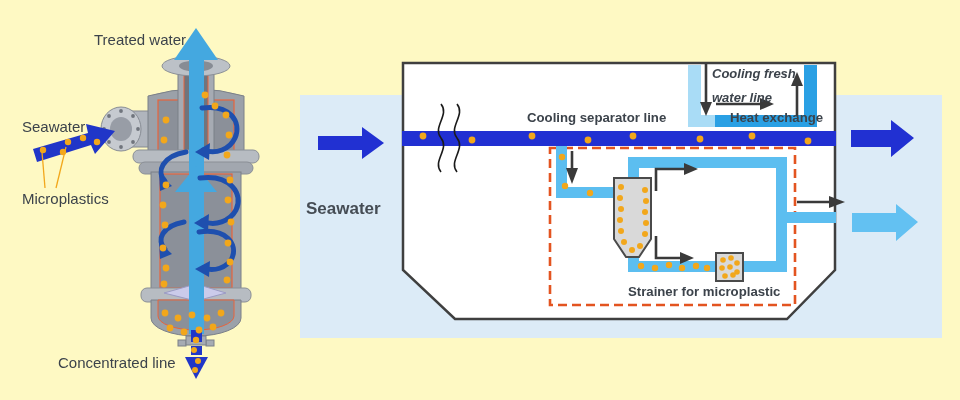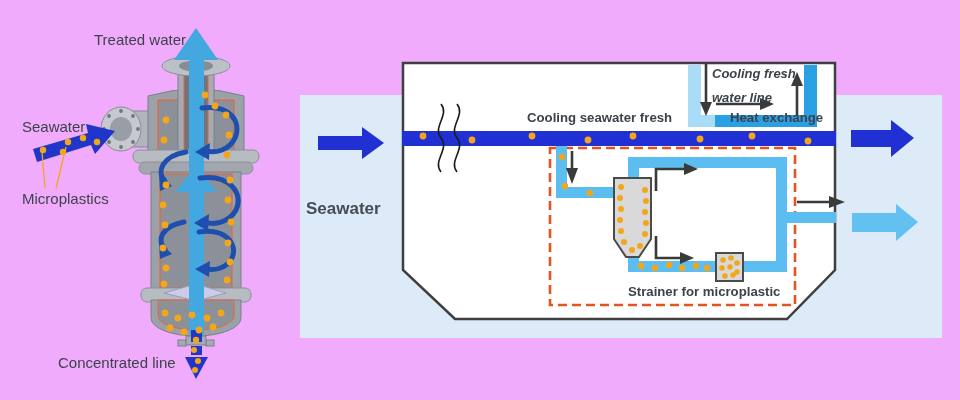--- a/index.html
+++ b/index.html
@@ -1,16 +1,16 @@
 <!DOCTYPE html>
 <html><head>
 <meta charset="utf-8">
 <style>
   html,body{margin:0;padding:0;background:#ffffff;}
-  .stage{position:relative;width:960px;height:400px;background:#f0abfc;overflow:hidden;
+  .stage{position:relative;width:960px;height:400px;background:#fef9c3;overflow:hidden;
          font-family:"Liberation Sans", sans-serif;}
   .stage svg{position:absolute;left:0;top:0;}
   .lbl{position:absolute;color:#3c434b;font-size:15px;line-height:1.1;white-space:nowrap;}
   .lbl-bold{font-weight:bold;font-size:13.2px;}
   .lbl-sea{font-weight:bold;font-size:17px;color:#454c54;}
   .lbl-wrap{white-space:normal;line-height:24px;font-style:italic;}
 </style>
 </head>
 <body>
 
@@ -243,18 +243,18 @@
     </g>
   </g>
 </svg>
 
 <div class="lbl" style="left:94px;top:32px;">Treated water</div>
 <div class="lbl" style="left:22px;top:119px;">Seawater</div>
 <div class="lbl" style="left:22px;top:191px;">Microplastics</div>
 <div class="lbl" style="left:58px;top:355px;">Concentrated line</div>
 
 <div class="lbl lbl-sea" style="left:306px;top:200px;">Seawater</div>
-<div class="lbl lbl-bold" style="left:527px;top:111px;">Cooling seawater fresh</div>
+<div class="lbl lbl-bold" style="left:527px;top:111px;">Cooling separator line</div>
 <div class="lbl lbl-bold lbl-wrap" style="left:712px;top:62px;width:97px;font-size:13px;">Cooling fresh water line</div>
 <div class="lbl lbl-bold" style="left:702px;top:111px;padding-left:28px;">Heat exchange</div>
 <div class="lbl lbl-bold" style="left:611px;top:285px;margin-left:17px;">Strainer for microplastic</div>
 
 </div>
 
 </body></html>

